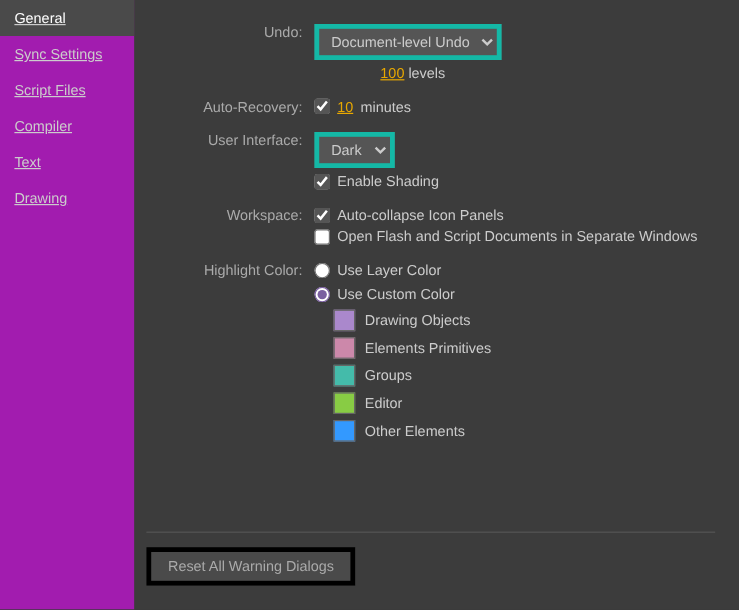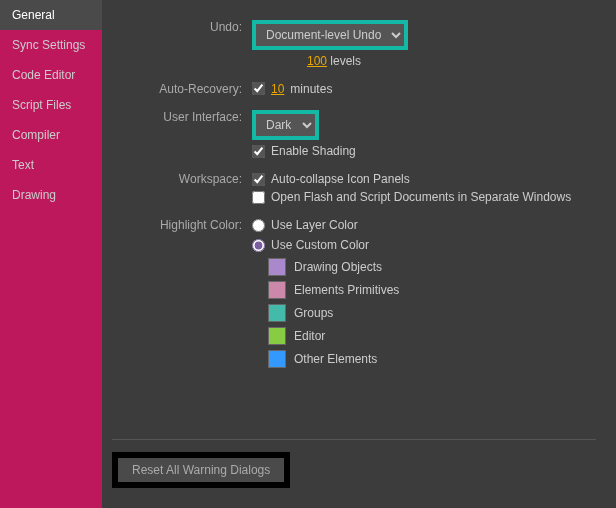--- a/index.html
+++ b/index.html
@@ -12,24 +12,25 @@
       color: #cccccc;
       overflow: hidden;
     }
     .container {
       display: flex;
       width: 616px;
       height: 508px;
     }
     
     .sidebar {
-      width: 102px;
-      background: #be185d;
+      width: 112px;
+      background: #a21caf;
       height: 100%;
       flex-shrink: 0;
+      text-decoration: underline;
     }
     .sidebar-item {
       padding: 8px 12px;
       cursor: pointer;
       font-size: 12px;
       color: #cccccc;
     }
     .sidebar-item.active {
       background: #4a4a4a;
       color: #ffffff;
@@ -158,44 +159,41 @@
       right: 20px;
     }
     .divider {
       border: none;
       border-top: 1px solid #555555;
       margin-bottom: 12px;
     }
     .reset-btn {
       background: #4a4a4a;
       color: #aaaaaa;
-      border: 6px solid #000000;
+      border: 4px solid #000000;
       padding: 5px 14px;
       font-size: 12px;
       cursor: pointer;
     }
     .form-group {
       display: flex;
       margin-bottom: 14px;
     }
   </style>
 </head>
 <body>
 
 <div class="container">
 
   <div class="sidebar">
     <div class="sidebar-item active">
       <span>General</span>
     </div>
     <div class="sidebar-item">
       <span>Sync Settings</span>
-    </div>
-    <div class="sidebar-item">
-      <span>Code Editor</span>
     </div>
     <div class="sidebar-item">
       <span>Script Files</span>
     </div>
     <div class="sidebar-item">
       <span>Compiler</span>
     </div>
     <div class="sidebar-item">
       <span>Text</span>
     </div>

